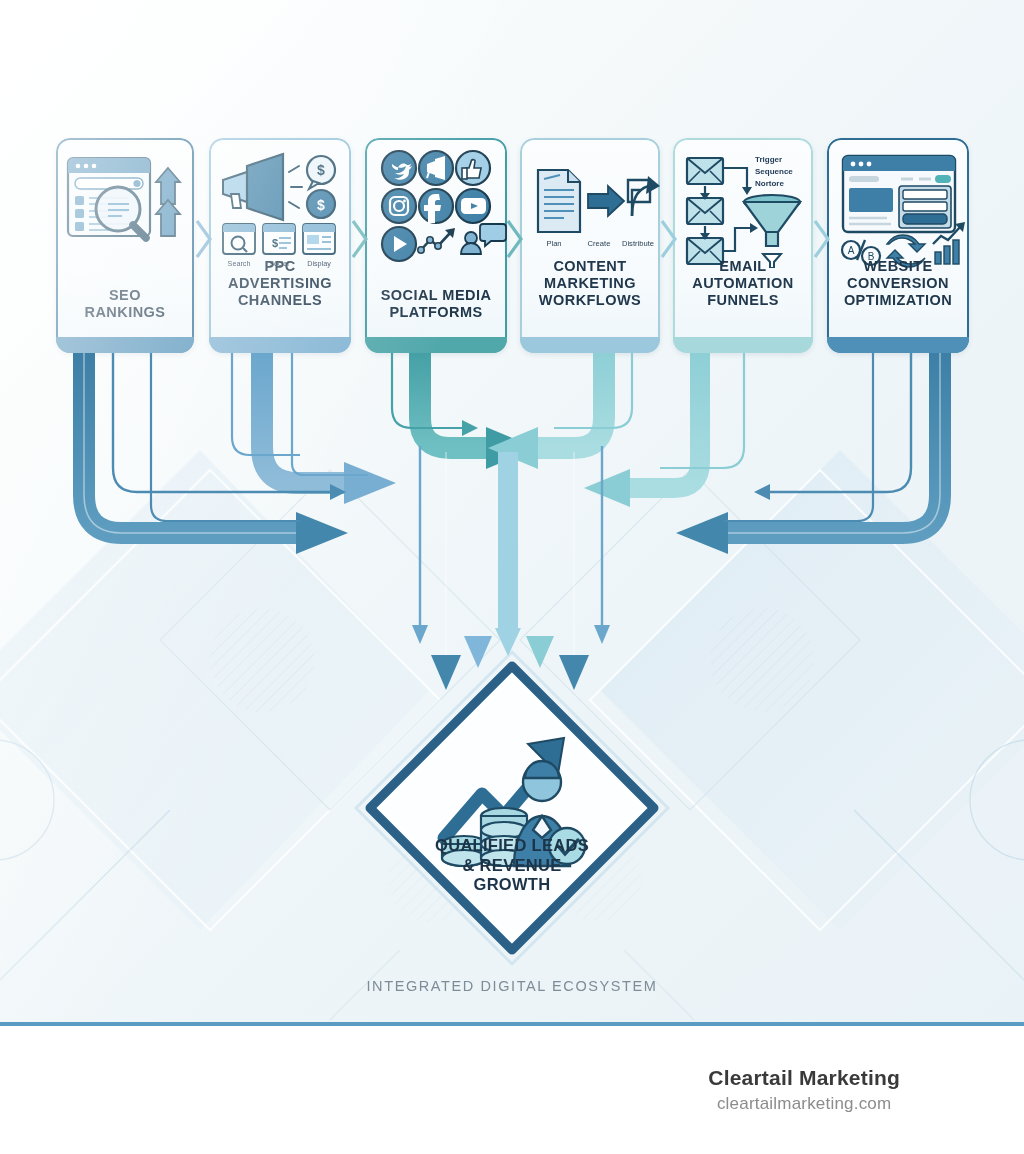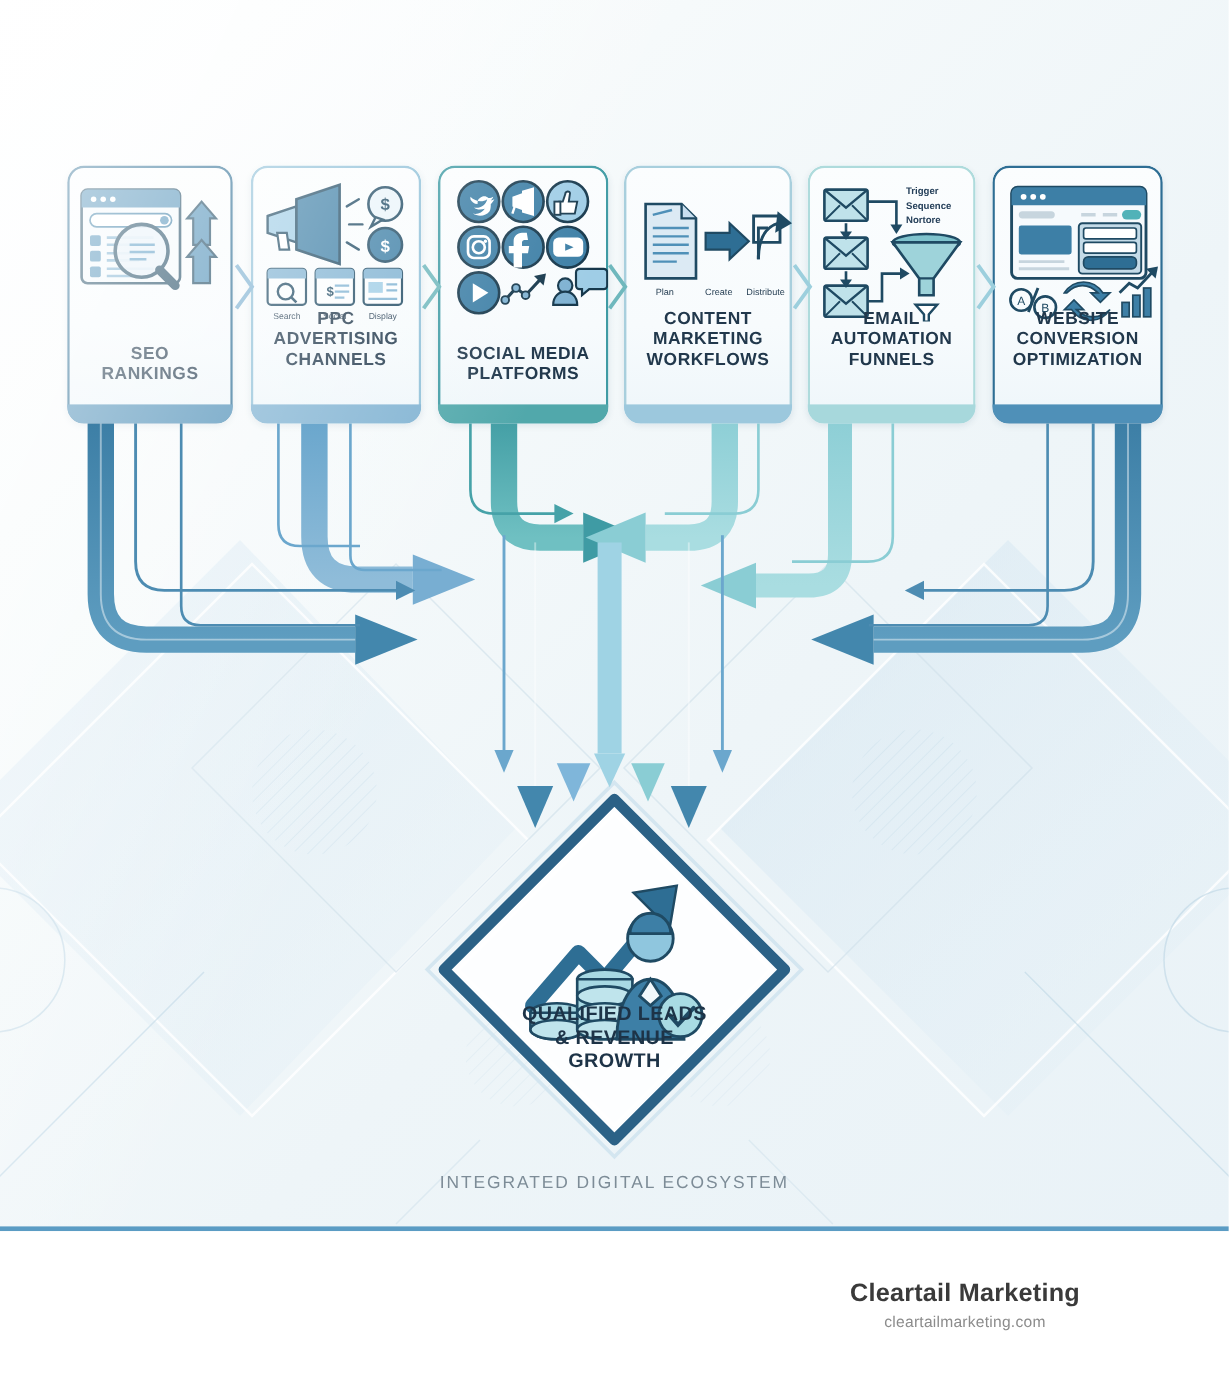--- a/index.html
+++ b/index.html
@@ -20,21 +20,21 @@
   .bgsvg{position:absolute;left:0;top:0;}
 
   .divider{position:absolute;left:0;top:1022px;width:1024px;height:4px;
     background:#5b9cc4;}
 
   
   .footer{position:absolute;left:0;top:1026px;width:1024px;height:90px;
     background:#ffffff;}
   .brand{position:absolute;right:124px;top:40px;text-align:center;}
   .brand-name{font-size:21px;font-weight:bold;color:#3a3a3a;letter-spacing:.2px;}
-  .brand-url{font-size:13px;color:#8c8c8c;margin-top:4px;letter-spacing:.2px;}
+  .brand-url{font-size:17px;color:#8c8c8c;margin-top:4px;letter-spacing:.2px;}
 
   
   .card{position:absolute;top:138px;height:215px;border-radius:14px;
     background:linear-gradient(180deg,#fbfdfe 0%,#f7fbfd 62%,#eef6fa 100%);
     box-shadow:0 2px 5px rgba(40,80,110,.10);overflow:hidden;}
   .card .cb{position:absolute;inset:0;border-radius:14px;border:2.5px solid;
     pointer-events:none;}
   .card .band{position:absolute;left:0;right:0;bottom:0;height:16px;}
   .card .art{position:absolute;left:0;right:0;top:8px;height:120px;}
   .card .title{position:absolute;left:4px;right:4px;bottom:32px;text-align:center;

